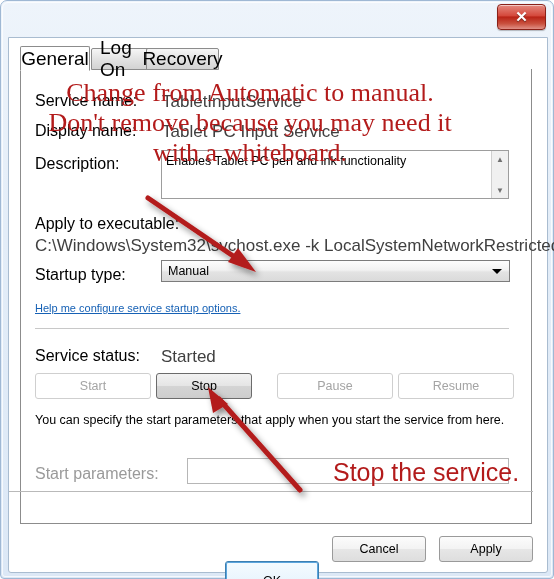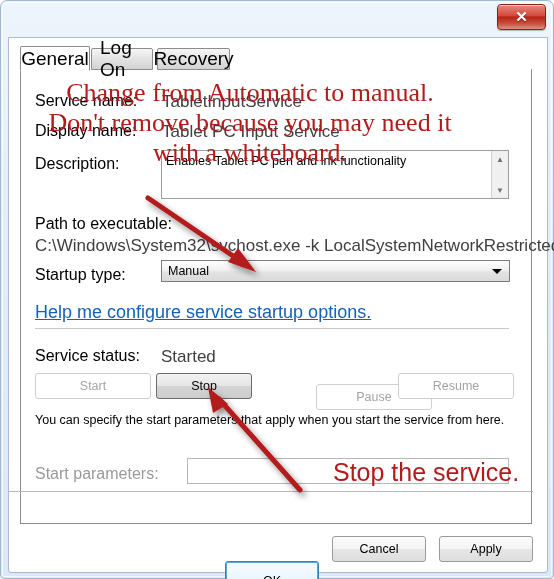--- a/index.html
+++ b/index.html
@@ -222,21 +222,21 @@
     top: 50%;
     margin-top: -2px;
     width: 0; height: 0;
     border-left: 5px solid transparent;
     border-right: 5px solid transparent;
     border-top: 5px solid #000000;
   }
 
   .link {
     position: absolute;
-    font-size: 18px;
+    font-size: 11px;
     color: #1661b5;
     text-decoration: underline;
     cursor: pointer;
     white-space: nowrap;
   }
 
   .hr {
     position: absolute;
     height: 1px;
     background: #c8c8c8;
@@ -340,41 +340,41 @@
     <div class="client">
 
       <div class="tab-panel"></div>
       <div class="tabstrip">
         <div class="tab active" style="left:0px; width:70px;">
           <span>General</span>
         </div>
         <div class="tab" style="left:71px; width:62px;">
           <span>Log On</span>
         </div>
-        <div class="tab" style="left:137px; width:73px;">
+        <div class="tab" style="left:126px; width:73px;">
           <span>Recovery</span>
         </div>
       </div>
 
       <div class="lbl" style="left:26px; top:54px;">Service name:</div>
       <div class="val" style="left:153px; top:54px;">TabletInputService</div>
 
       <div class="lbl" style="left:26px; top:84px;">Display name:</div>
       <div class="val" style="left:153px; top:84px;">Tablet PC Input Service</div>
 
       <div class="lbl" style="left:26px; top:117px;">Description:</div>
       <div class="desc-box" style="left:152px; top:112px; width:348px; height:49px;">
         <div class="desc-text">Enables Tablet PC pen and ink functionality</div>
         <div class="desc-scroll">
           <div class="sb-arrow up">▲</div>
           <div class="sb-arrow down">▼</div>
         </div>
       </div>
 
-      <div class="lbl" style="left:26px; top:177px;">Path to executable:</div>
+      <div class="lbl" style="left:26px; top:177px;">Apply to executable:</div>
       <div class="val" style="left:26px; top:198px;">C:\Windows\System32\svchost.exe -k LocalSystemNetworkRestricted</div>
 
       <div class="lbl" style="left:26px; top:228px;">Startup type:</div>
       <div class="combo" style="left:152px; top:222px; width:349px; height:22px;">
         <div class="combo-text">Manual</div>
         <div class="combo-arrow"></div>
       </div>
 
       <div class="link" style="left:26px; top:264px;">Help me configure service startup options.</div>
 
@@ -382,21 +382,21 @@
 
       <div class="lbl" style="left:26px; top:309px;">Service status:</div>
       <div class="val" style="left:152px; top:309px;">Started</div>
 
       <div class="btn disabled" style="left:26px; top:335px; width:116px; height:26px;">
         <span>Start</span>
       </div>
       <div class="btn pressedlook" style="left:147px; top:335px; width:96px; height:26px;">
         <span>Stop</span>
       </div>
-      <div class="btn disabled" style="left:268px; top:346px; width:116px; height:26px;margin-left:39px;">
+      <div class="btn disabled" style="left:268px; top:335px; width:116px; height:26px;">
         <span>Pause</span>
       </div>
       <div class="btn disabled" style="left:389px; top:335px; width:116px; height:26px;">
         <span>Resume</span>
       </div>
 
       <div class="body-text" style="left:26px; top:374px; width:470px;">You can specify the start parameters that apply when you start the service from here.</div>
 
       <div class="lbl disabled" style="left:26px; top:427px;">Start parameters:</div>
       <div class="textinput" style="left:178px; top:420px; width:322px; height:26px;"></div>

